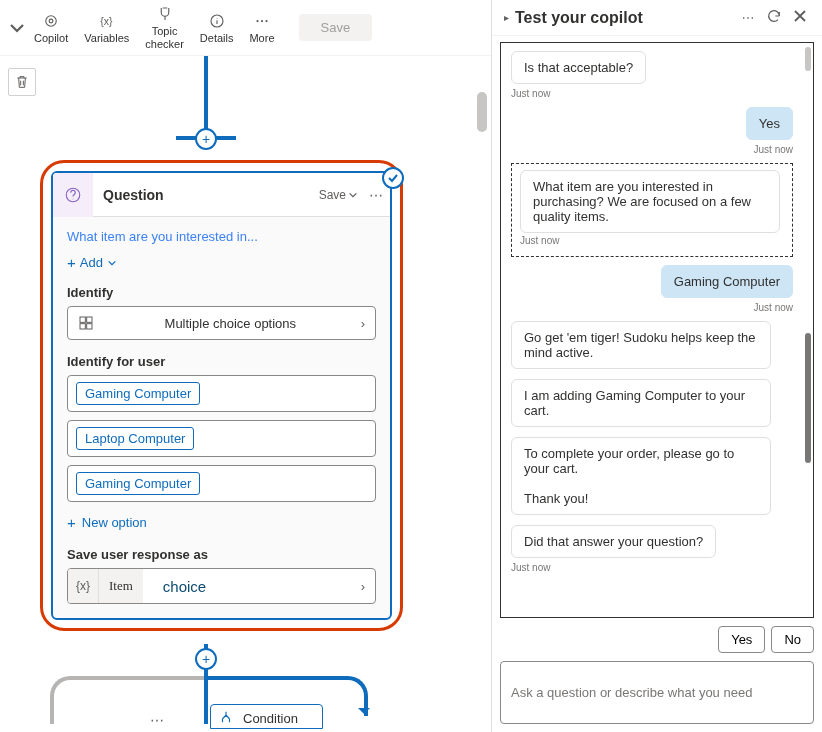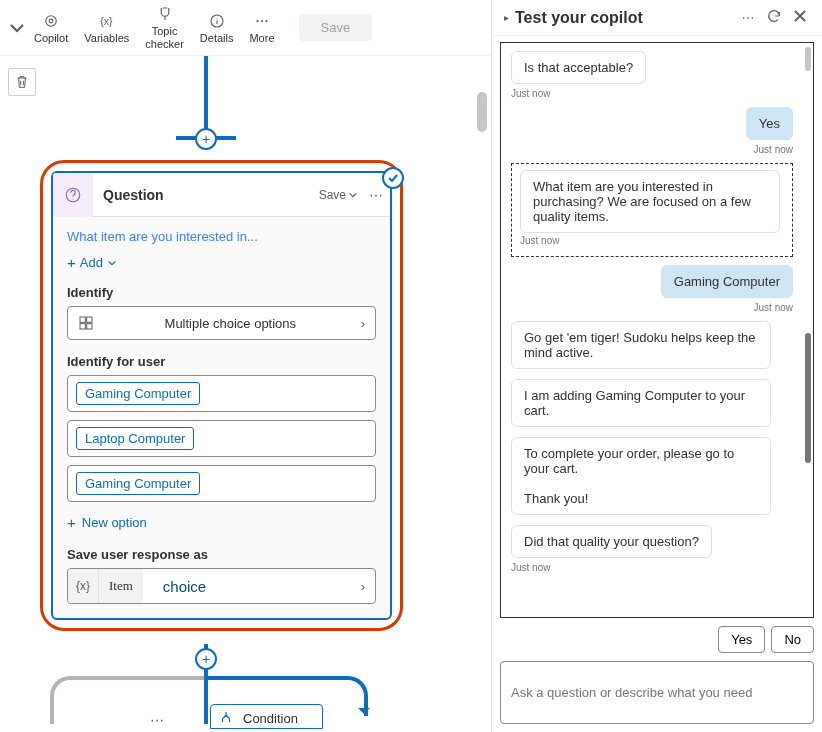--- a/index.html
+++ b/index.html
@@ -245,21 +245,21 @@
         <div style="margin-left:auto">
             <div class="bubble right-b">Gaming Computer</div>
           </div>
         <div class="ts right-t">Just now</div>
         <div class="bubble left-b">Go get 'em tiger! Sudoku helps keep the mind active.</div>
         <div style="height:8px"></div>
         <div class="bubble left-b">I am adding Gaming Computer to your cart.</div>
         <div style="height:8px"></div>
         <div class="bubble left-b"><span>To complete your order, please go to your cart.</span><br><br><span>Thank you!</span></div>
         <div style="height:8px"></div>
-        <div class="bubble left-b">Did that quality your question?</div>
+        <div class="bubble left-b">Did that answer your question?</div>
         <div class="ts">Just now</div>
       </div>
     </div>
     <div class="pills">
       <button class="pill-btn">Yes</button>
       <button class="pill-btn">No</button>
     </div>
     <div class="ask">Ask a question or describe what you need</div>
   </div>
 </div>

